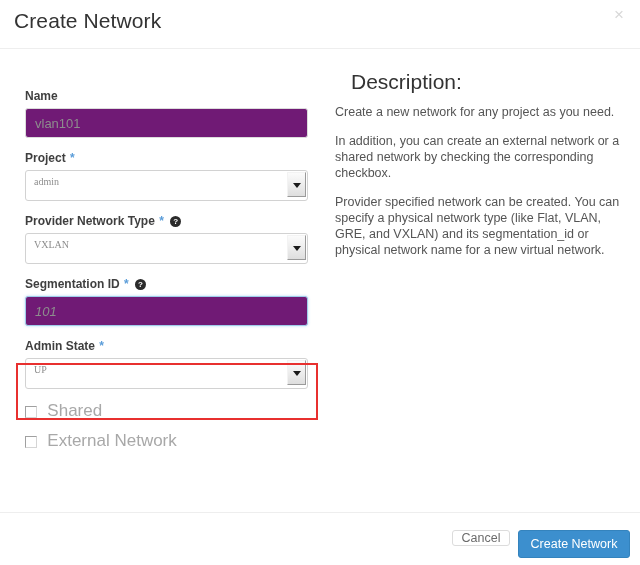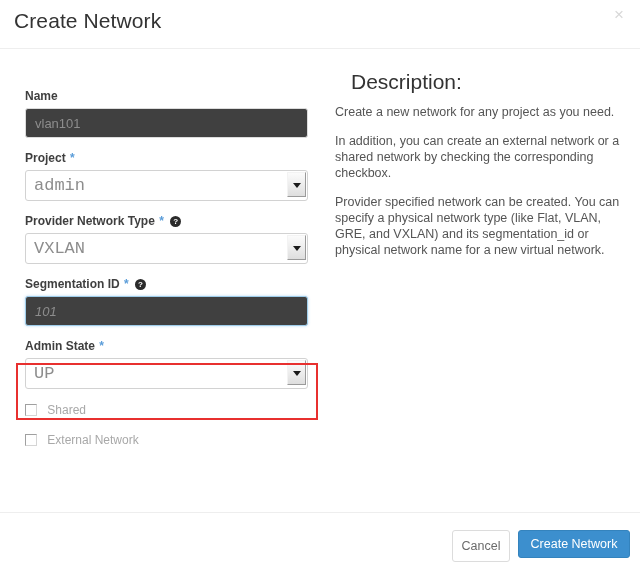--- a/index.html
+++ b/index.html
@@ -123,21 +123,21 @@
   }
 
   .text-input {
     display: block;
     width: 283px;
     height: 30px;
     box-sizing: border-box;
     padding: 4px 9px;
     border: 1px solid #dcdcdc;
     border-radius: 3px;
-    background: #404040;
+    background: #701a75;
     font-family: "Liberation Sans", sans-serif;
     font-size: 13px;
     color: #8d8d8d;
     outline: none;
   }
   .text-input.focused {
     border: 1px solid #9fcdea;
     box-shadow: 0 0 3px rgba(102,175,233,0.45);
     color: #8d8d8d;
     font-style: italic;
@@ -157,23 +157,23 @@
     box-sizing: border-box;
     border: 1px solid #d2d2d2;
     border-radius: 3px;
     background: #ffffff;
     cursor: pointer;
   }
   .select-value {
     position: absolute;
     left: 9px;
     top: 6px;
-    font-size: 17px;
+    font-size: 10px;
     color: #8d8d8d;
-    font-family: Liberation Mono, monospace;
+    font-family: Liberation Serif, serif;
   }
   .select-arrow-btn {
     position: absolute;
     right: 2px;
     top: 2px;
     width: 19px;
     height: 25px;
     background: linear-gradient(to bottom, #fbfbfb 0%, #ececec 55%, #dedede 100%);
     border: 1px solid #9a9a9a;
     border-top-color: #f3f3f3;
@@ -207,21 +207,21 @@
     box-sizing: border-box;
     border: 1px solid #a0a0a0;
     border-right-color: #d5d5d5;
     border-bottom-color: #d5d5d5;
     background: #ffffff;
     vertical-align: -2px;
     margin-right: 7px;
     cursor: pointer;
   }
   .cb-label {
-    font-size: 12px;
+    font-size: 17px;
     color: #a8a8a8;
     font-family: "Liberation Sans", sans-serif;
     cursor: pointer;
   }
 
   
   .desc-title {
     font-size: 21px;
     font-weight: normal;
     color: #333333;
@@ -264,21 +264,21 @@
     box-sizing: border-box;
     font-family: "Liberation Sans", sans-serif;
     font-size: 12.5px;
     border-radius: 3px;
     cursor: pointer;
     padding: 0;
   }
   .btn-cancel {
     right: 130px;
     width: 58px;
-    height: 32px;
+    height: 16px;
     background: #ffffff;
     border: 1px solid #dcdcdc;
     color: #6b6b6b;
   }
   .btn-primary {
     right: 10px;
     width: 112px;
     height: 28px;
     background: #3c8fce;
     border: 1px solid #3483bd;

